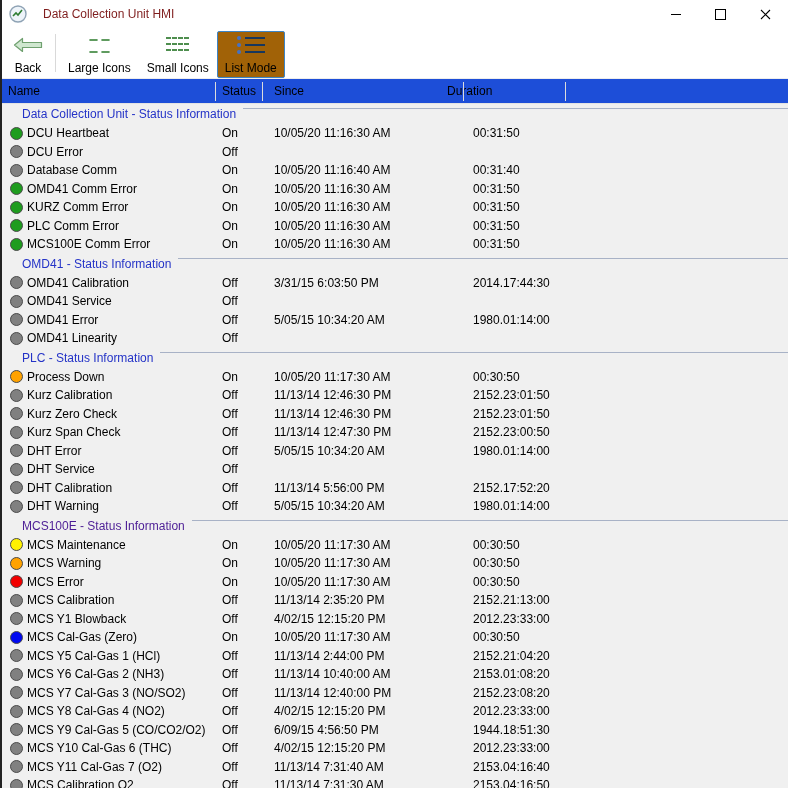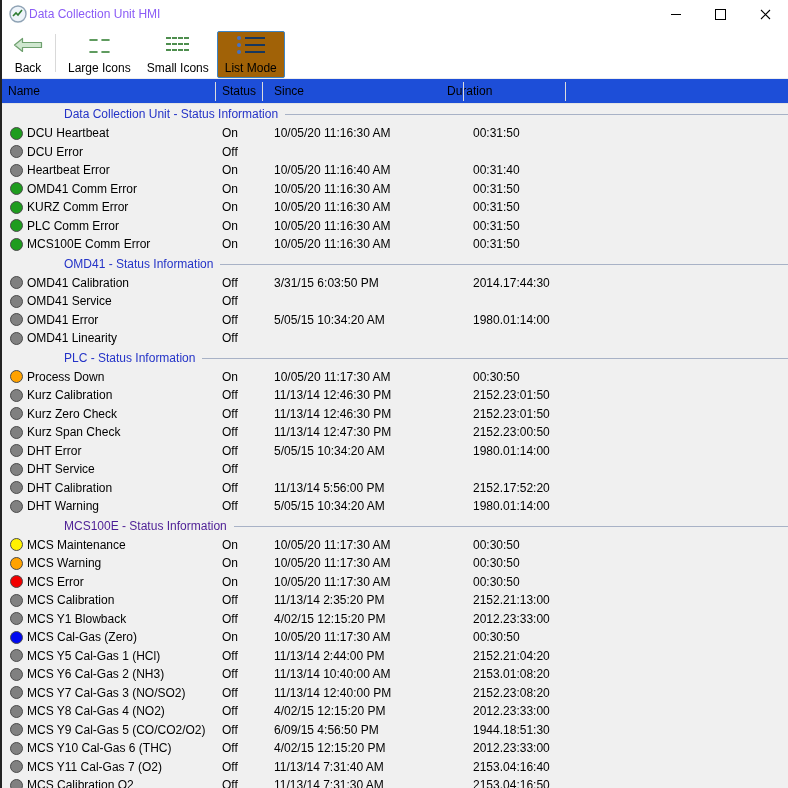--- a/index.html
+++ b/index.html
@@ -8,21 +8,21 @@
     background:#ffffff;
     font-family:"Liberation Sans", sans-serif;
     font-size:12px;color:#000;
     -webkit-font-smoothing:antialiased;
   }
   .left-edge{position:absolute;left:0;top:0;width:2px;height:788px;background:#222;z-index:50;}
 
   
   .titlebar{height:28px;background:#fff;display:flex;align-items:center;position:relative;}
   .app-icon{margin-left:9px;width:18px;height:18px;display:inline-flex;}
-  .title-text{margin-left:2px;font-size:12px;color:#8b5cf6;white-space:nowrap;}
+  .title-text{margin-left:16px;font-size:12px;color:#7f1d1d;white-space:nowrap;}
   .caption-buttons{position:absolute;right:0;top:0;display:flex;height:28px;}
   .caption-btn{width:45px;height:28px;display:flex;align-items:center;justify-content:center;}
   .glyph-min{width:10px;height:1px;background:#000;display:block;}
   .glyph-max{width:9px;height:9px;border:1px solid #000;display:block;}
 
   
   .toolbar{height:50px;background:#fff;display:flex;align-items:flex-start;padding-left:5px;position:relative;}
   .tb-item{display:flex;flex-direction:column;align-items:center;justify-content:space-between;
            height:40px;margin-top:3px;padding:3px 7px 2px 7px;border:1px solid transparent;cursor:default;}
   .tb-item .tb-label{font-size:12px;color:#000;white-space:nowrap;line-height:13px;}
@@ -40,21 +40,21 @@
 
   
   .colheader{height:26px;background:#1d4ed8;position:relative;box-sizing:border-box;
              border-top:1px solid #ededed;border-bottom:1px solid #e3e3e3;}
   .colheader .ch{position:absolute;top:0;line-height:24px;color:#000;white-space:nowrap;}
   .ch-name{left:8px;} .ch-status{left:222px;} .ch-since{left:274px;} .ch-duration{left:447px;}
   .colheader .sep{position:absolute;top:3px;height:19px;width:1px;background:#dcdcdc;}
 
   
   .list{position:absolute;top:104px;left:0;width:788px;bottom:0;background:#f0f0f0;overflow:hidden;}
-  .section-header{height:20px;box-sizing:border-box;padding:4px 0 3px 22px;display:flex;align-items:center;margin-left:42px;}
+  .section-header{height:20px;box-sizing:border-box;padding:4px 0 3px 22px;display:flex;align-items:flex-start;}
   .section-title-text{white-space:nowrap;line-height:13px;}
   .section-line{flex:1;height:1px;margin-left:7px;}
   .row{height:18.5px;position:relative;}
   .row span{position:absolute;line-height:18.5px;white-space:nowrap;top:0;}
   .row .led{width:13px;height:13px;border-radius:50%;border:1px solid #4a4a4a;box-sizing:border-box;
             left:10px;top:2.6px;}
   .row .c-name{left:27px;} .row .c-status{left:222px;text-align:center;} .row .c-since{left:274px;} .row .c-duration{left:473px;}
 </style>
 </head>
 <body>
@@ -166,21 +166,21 @@
     </div>
     <div class="row">
       <span class="led" style="background: rgb(128, 128, 128);"></span>
       <span class="c-name">DCU Error</span>
       <span class="c-status">Off</span>
       <span class="c-since"></span>
       <span class="c-duration"></span>
     </div>
     <div class="row">
       <span class="led" style="background: rgb(128, 128, 128);"></span>
-      <span class="c-name">Heartbeat Error</span>
+      <span class="c-name">Database Comm</span>
       <span class="c-status">On</span>
       <span class="c-since">10/05/20 11:16:40 AM</span>
       <span class="c-duration">00:31:40</span>
     </div>
     <div class="row">
       <span class="led" style="background: rgb(30, 156, 30);"></span>
       <span class="c-name">OMD41 Comm Error</span>
       <span class="c-status">On</span>
       <span class="c-since">10/05/20 11:16:30 AM</span>
       <span class="c-duration">00:31:50</span>

